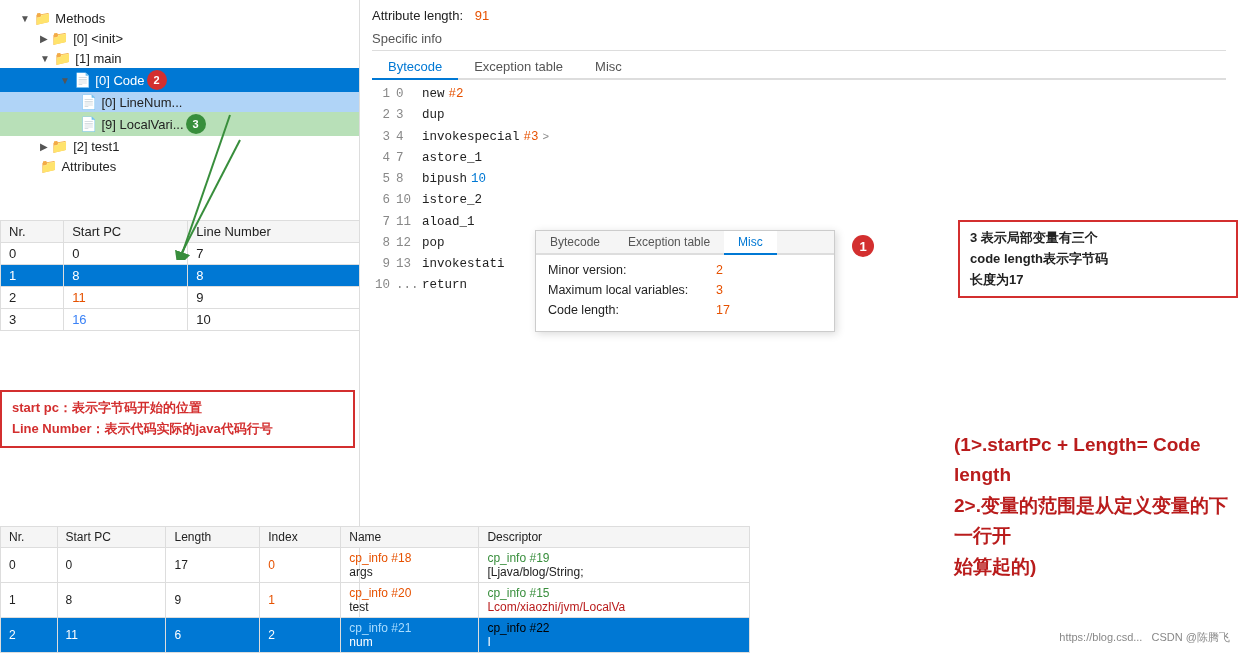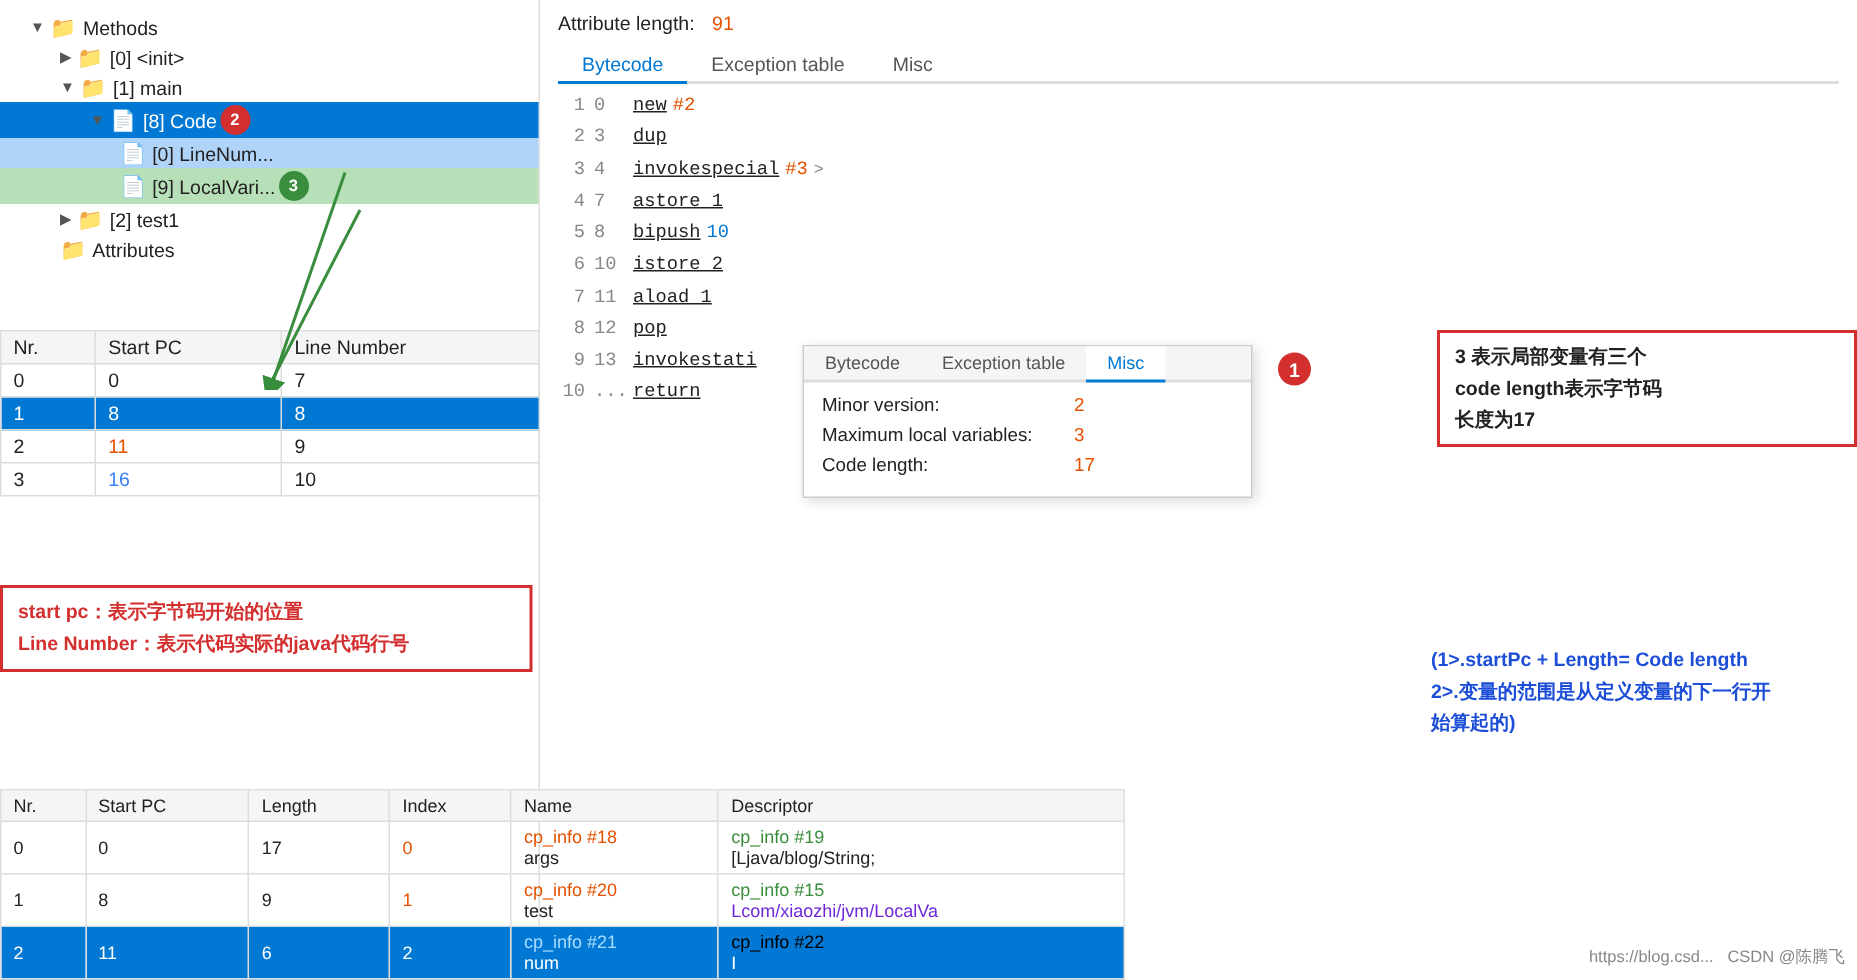--- a/index.html
+++ b/index.html
@@ -135,21 +135,21 @@
       font-size: 12.5px;
       line-height: 1.7;
       font-family: 'Consolas', 'Courier New', monospace;
     }
     .code-line {
       display: flex;
       align-items: baseline;
     }
     .line-num { color: #888; width: 18px; text-align: right; margin-right: 6px; }
     .offset { color: #888; width: 24px; margin-right: 4px; }
-    .opcode { margin-right: 4px; text-decoration: underline; }
+    .opcode { margin-right: 4px; }
     .ref { color: #e65100; }
     .comment { color: #888; font-size: 11.5px; }
 
     
     .inner-panel {
       position: absolute;
       background: #fff;
       border: 1px solid #ccc;
       box-shadow: 2px 2px 8px rgba(0,0,0,0.15);
       padding: 0;
@@ -195,22 +195,22 @@
       font-size: 13px;
       font-weight: bold;
       color: #222;
       line-height: 1.6;
       z-index: 20;
     }
 
     
     .annot-green {
       position: absolute;
-      font-size: 13px;
-      color: #1d4ed8;
+      font-size: 19px;
+      color: #b91c1c;
       font-weight: bold;
       line-height: 1.6;
       z-index: 20;
     }
 
     
     .arrow-svg {
       position: absolute;
       pointer-events: none;
       z-index: 5;
@@ -255,21 +255,21 @@
     <span class="tree-label">[0] &lt;init&gt;</span>
   </div>
   <div class="tree-item tree-indent-2">
     <span class="arrow">▼</span>
     <span class="folder-icon">📁</span>
     <span class="tree-label">[1] main</span>
   </div>
   <div class="tree-item tree-indent-3 selected">
     <span class="arrow">▼</span>
     <span class="folder-icon" style="color:#fff;">📄</span>
-    <span class="tree-label">[8] Code</span>
+    <span class="tree-label">[0] Code</span>
     <span class="circle-badge" style="background:#d32f2f;">2</span>
   </div>
   <div class="tree-item tree-indent-4" style="background:#b0d4f7;">
     <span class="folder-icon">📄</span>
     <span class="tree-label">[0] LineNum...</span>
   </div>
   <div class="tree-item tree-indent-4" style="background:#b8e0b8;">
     <span class="folder-icon">📄</span>
     <span class="tree-label">[9] LocalVari...</span>
     <span class="circle-badge" style="background:#388e3c;">3</span>
@@ -324,20 +324,21 @@
   </div>
 </div>
 
 <div class="right-panel">
 
   <div class="attr-line">
     <span>Attribute length:</span>
     <span class="val">91</span>
   </div>
 
+  <div class="specific-info">Specific info</div>
 
   <div class="tabs">
     <button class="tab active">Bytecode</button>
     <button class="tab">Exception table</button>
     <button class="tab">Misc</button>
   </div>
 
   <div class="bytecode-area" id="bytecode-lines">
   <div class="code-line">
         <span class="line-num">1</span>
@@ -462,21 +463,21 @@
           <td style="color:#e65100">0</td>
           <td><span style="color:#e65100">cp_info #18</span><br><span style="color:#222">args</span></td>
           <td><span style="color:#388e3c">cp_info #19</span><br><span style="color:#222">[Ljava/blog/String;</span></td>
         </tr>
         <tr>
           <td style="color:#222">1</td>
           <td style="color:#222">8</td>
           <td style="color:#222">9</td>
           <td style="color:#e65100">1</td>
           <td><span style="color:#e65100">cp_info #20</span><br><span style="color:#222">test</span></td>
-          <td><span style="color:#388e3c">cp_info #15</span><br><span style="color:#6d28d9">Lcom/xiaozhi/jvm/LocalVa</span></td>
+          <td><span style="color:#388e3c">cp_info #15</span><br><span style="color:#b91c1c">Lcom/xiaozhi/jvm/LocalVa</span></td>
         </tr>
         <tr style="background: rgb(0, 120, 212);">
           <td style="color:#fff">2</td>
           <td style="color:#fff">11</td>
           <td style="color:#fff">6</td>
           <td style="color:#fff">2</td>
           <td><span style="color:#adf">cp_info #21</span><br><span style="color:#fff">num</span></td>
           <td><span style="color:#000000">cp_info #22</span><br><span style="color:#fff">I</span></td>
         </tr>
       </tbody>

